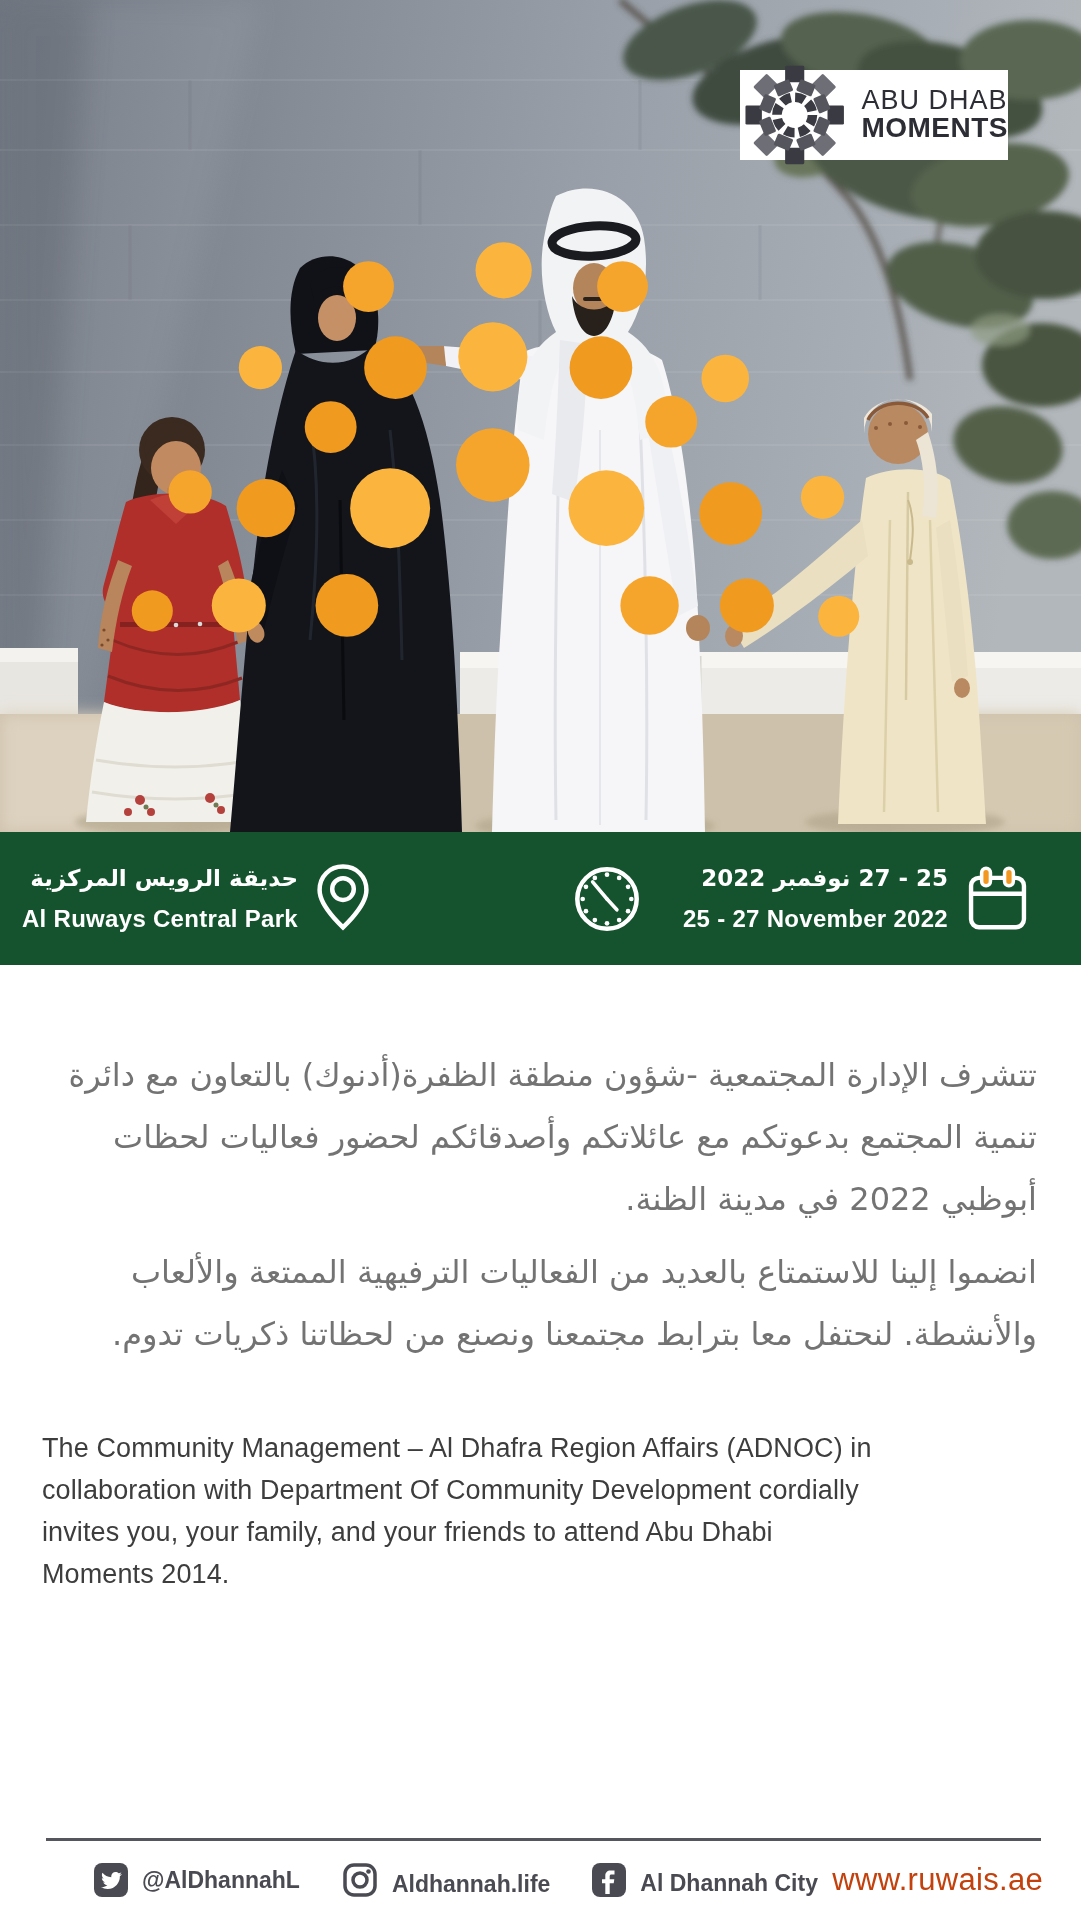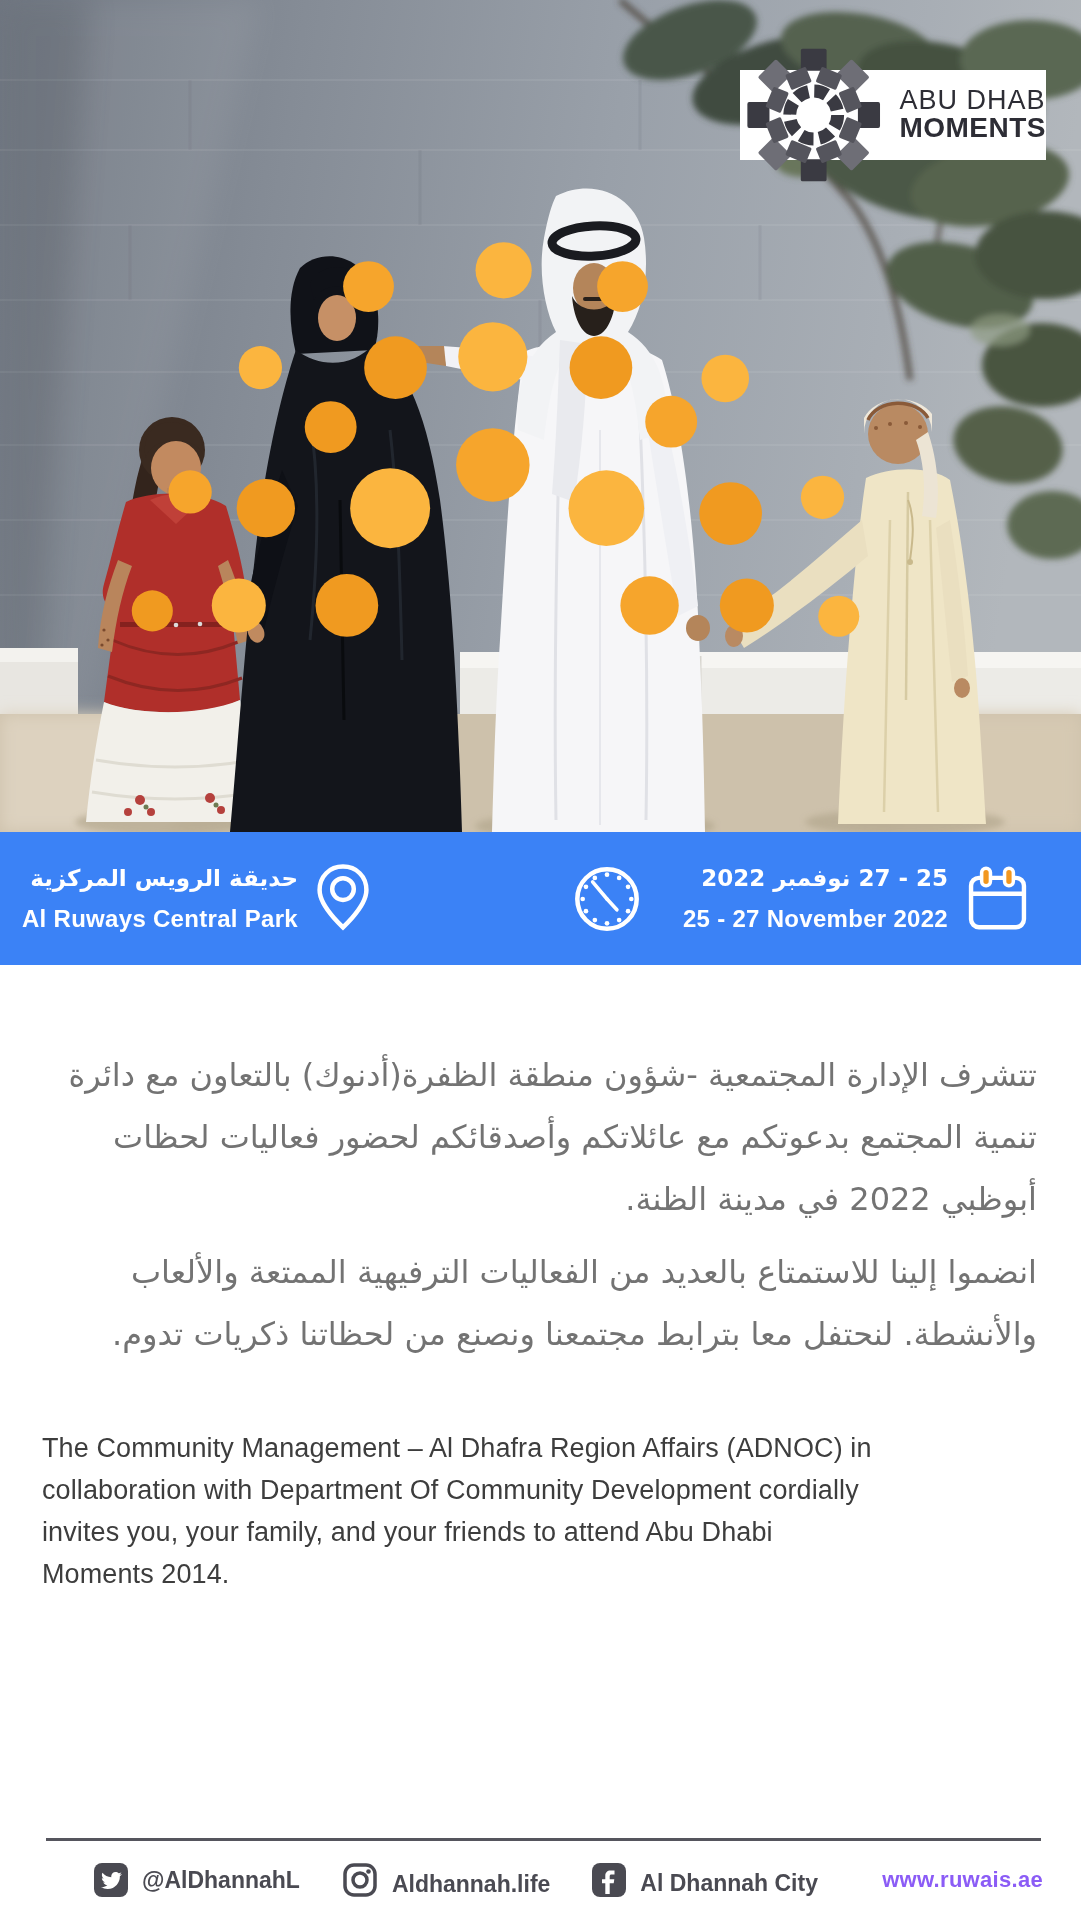--- a/index.html
+++ b/index.html
@@ -9,21 +9,21 @@
   
   .hero{position:absolute;top:0;left:0;width:1081px;height:832px;background:#8d949e;}
   .hero svg{display:block;width:1081px;height:832px;}
 
   
   .dhannah{position:absolute;top:30px;left:28px;width:200px;text-align:center;color:#fff;}
   .dhannah .ar{font-family:"DejaVu Sans",sans-serif;font-size:52px;font-weight:bold;line-height:1.02;}
   .dhannah .en{font-size:18px;font-weight:bold;letter-spacing:2.5px;margin-top:3px;}
 
   
-  .moments{position:absolute;top:70px;left:740px;width:306px;height:90px;background:#fff;
+  .moments{position:absolute;top:70px;left:740px;width:268px;height:90px;background:#fff;
            display:flex;align-items:center;justify-content:center;gap:12px;}
   .moments .txt{line-height:1.02;color:#2d2d35;text-align:left;}
   .moments .l1{font-size:27px;letter-spacing:1px;}
   .moments .l2{font-size:28px;font-weight:bold;letter-spacing:.5px;}
 
   
   .bar{position:absolute;top:832px;left:0;width:1081px;height:133px;}
   .bar-group{position:absolute;top:0;height:133px;display:flex;align-items:center;}
   .bar-group .txt{text-align:right;color:#fff;}
   .bar-group .ar{font-family:"DejaVu Sans",sans-serif;font-size:23px;font-weight:bold;direction:rtl;unicode-bidi:plaintext;}
@@ -46,21 +46,21 @@
 
   
   .rule{position:absolute;top:1838px;left:46px;right:40px;height:3px;background:#55555d;}
   .footer{position:absolute;top:1856px;left:46px;right:38px;height:48px;
           display:flex;align-items:center;padding-left:48px;}
   .soc{display:flex;align-items:center;}
   .soc + .soc{margin-left:42px;align-items:flex-end;}
   .soc .handle{font-size:23px;font-weight:bold;color:#4a4a52;margin-left:14px;white-space:nowrap;}
   .badge{width:34px;height:34px;border-radius:8px;background:#4a4a52;display:flex;
          align-items:center;justify-content:center;flex:none;}
-  .website{margin-left:auto;font-size:22px;font-weight:bold;color:#8b5cf6;letter-spacing:.3px;}
+  .website{margin-left:auto;font-size:31px;font-weight:normal;color:#c2410c;letter-spacing:.3px;}
 </style>
 </head>
 <body>
 
 <div class="page">
 
   <div class="hero">
     <svg viewBox="0 0 1081 832" aria-hidden="true">
       <defs>
         <linearGradient id="wall" x1="0" y1="0" x2="1" y2="0.12">
@@ -276,21 +276,21 @@
           <circle r="13" fill="none" stroke="#3a3a42" stroke-width="7" stroke-dasharray="7 3.2"></circle>
         </g>
       </svg>
       <div class="txt">
         <div class="l1">ABU DHAB</div>
         <div class="l2">MOMENTS</div>
       </div>
     </div>
   </div>
 
-  <div class="bar" style="background:#3b82f6">
+  <div class="bar" style="background:#14532d">
 
     <div class="bar-group g-loc">
       <div class="txt">
         <div class="ar">حديقة الرويس المركزية</div>
         <div class="en">Al Ruways Central Park</div>
       </div>
       <span class="ico">
         <svg width="58" height="72" viewBox="0 0 64 80">
           <path d="M32 4 C17 4 6 15 6 30 C6 41 14 52 22 61 C26 65.5 30 69.5 32 71.5 C34 69.5 38 65.5 42 61 C50 52 58 41 58 30 C58 15 47 4 32 4 Z" stroke="#fff" stroke-width="5" fill="none"></path>
           <circle cx="32" cy="29" r="12" stroke="#fff" stroke-width="5" fill="none"></circle>

